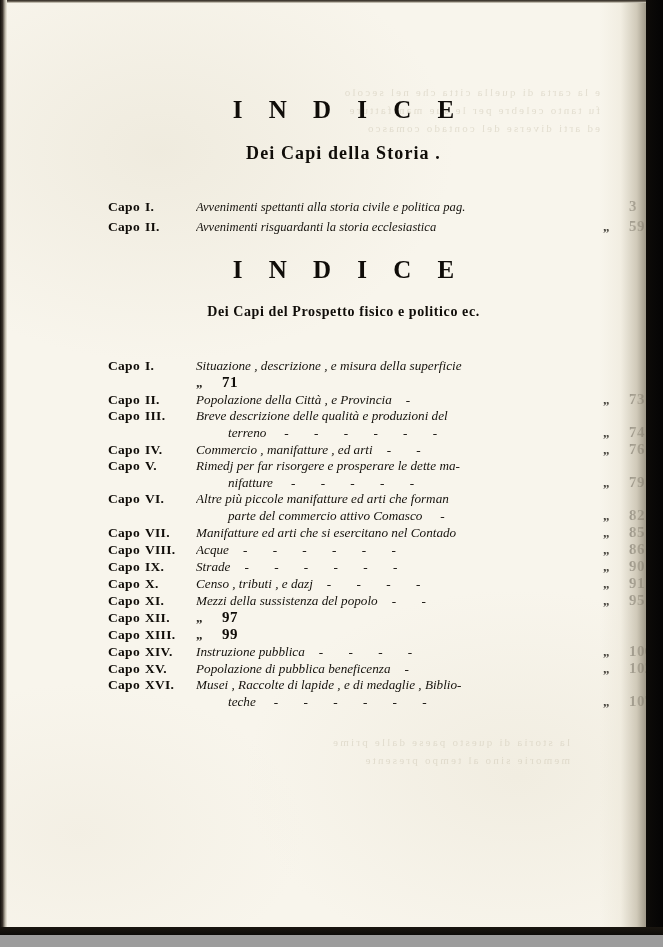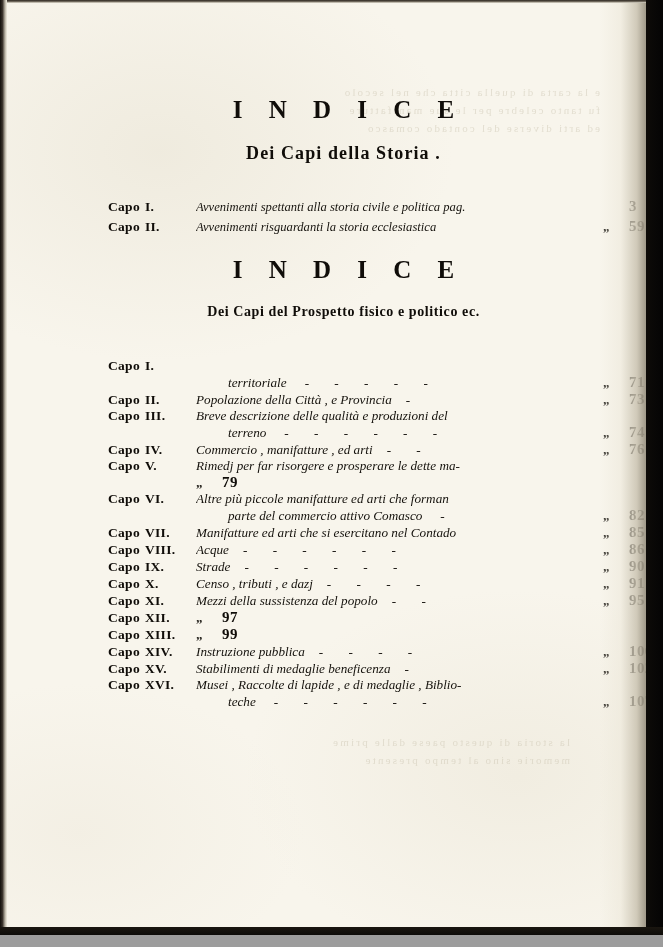--- a/index.html
+++ b/index.html
@@ -219,26 +219,26 @@
       <div class="indice-title">I N D I C E</div>
     </div>
 
     <div style="position:absolute; left:0; top:276px; width:663px;">
       <div class="subtitle-2">Dei Capi del Prospetto fisico e politico ec.</div>
     </div>
 
     <div class="toc" id="toc-prospetto" style="top:330px;">
         <div class="toc-row">
           <div class="capo-cell"><span class="capo-word">Capo</span><span>I.</span></div>
-          <div class="ditto-cell"></div>
-          <div class="page-cell"></div>
-        </div>
-        <div class="toc-row cont-row">
-          <div class="capo-cell">Capo</div>
-          <div class="title-cell"><span>territoriale</span><span class="leader" style="margin-left: 18px;">-   -   -   -   -</span></div>
+          <div class="title-cell"><span>Situazione , descrizione , e misura della superficie</span></div>
+          <div class="ditto-cell"></div>
+          <div class="page-cell"></div>
+        </div>
+        <div class="toc-row cont-row">
+          <div class="capo-cell">Capo</div>
           <div class="ditto-cell">„</div>
           <div class="page-cell">71</div>
         </div>
         <div class="toc-row">
           <div class="capo-cell"><span class="capo-word">Capo</span><span>II.</span></div>
           <div class="title-cell"><span>Popolazione della Città , e Provincia</span><span class="leader" style="margin-left: 14px;">-</span></div>
           <div class="ditto-cell">„</div>
           <div class="page-cell">73</div>
         </div>
         <div class="toc-row">
@@ -260,20 +260,21 @@
           <div class="page-cell">76</div>
         </div>
         <div class="toc-row">
           <div class="capo-cell"><span class="capo-word">Capo</span><span>V.</span></div>
           <div class="title-cell"><span>Rimedj per far risorgere e prosperare le dette ma-</span></div>
           <div class="ditto-cell"></div>
           <div class="page-cell"></div>
         </div>
         <div class="toc-row cont-row">
           <div class="capo-cell">Capo</div>
+          <div class="title-cell"><span>nifatture</span><span class="leader" style="margin-left: 18px;">-   -   -   -   -</span></div>
           <div class="ditto-cell">„</div>
           <div class="page-cell">79</div>
         </div>
         <div class="toc-row">
           <div class="capo-cell"><span class="capo-word">Capo</span><span>VI.</span></div>
           <div class="title-cell"><span>Altre più piccole manifatture ed arti che forman</span></div>
           <div class="ditto-cell"></div>
           <div class="page-cell"></div>
         </div>
         <div class="toc-row cont-row">
@@ -323,21 +324,21 @@
           <div class="page-cell">99</div>
         </div>
         <div class="toc-row">
           <div class="capo-cell"><span class="capo-word">Capo</span><span>XIV.</span></div>
           <div class="title-cell"><span>Instruzione pubblica</span><span class="leader" style="margin-left: 14px;">-   -   -   -</span></div>
           <div class="ditto-cell">„</div>
           <div class="page-cell">100</div>
         </div>
         <div class="toc-row">
           <div class="capo-cell"><span class="capo-word">Capo</span><span>XV.</span></div>
-          <div class="title-cell"><span>Stabilimenti di medaglie beneficenza</span><span class="leader" style="margin-left: 14px;">-</span></div>
+          <div class="title-cell"><span>Popolazione di pubblica beneficenza</span><span class="leader" style="margin-left: 14px;">-</span></div>
           <div class="ditto-cell">„</div>
           <div class="page-cell">102</div>
         </div>
         <div class="toc-row">
           <div class="capo-cell"><span class="capo-word">Capo</span><span>XVI.</span></div>
           <div class="title-cell"><span>Musei , Raccolte di lapide , e di medaglie , Biblio-</span></div>
           <div class="ditto-cell"></div>
           <div class="page-cell"></div>
         </div>
         <div class="toc-row cont-row">

